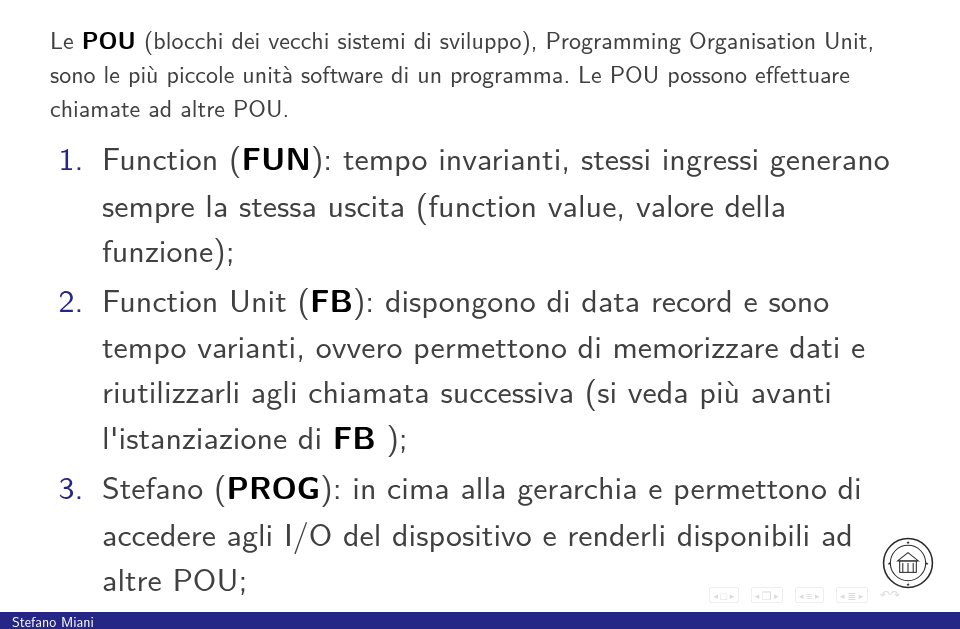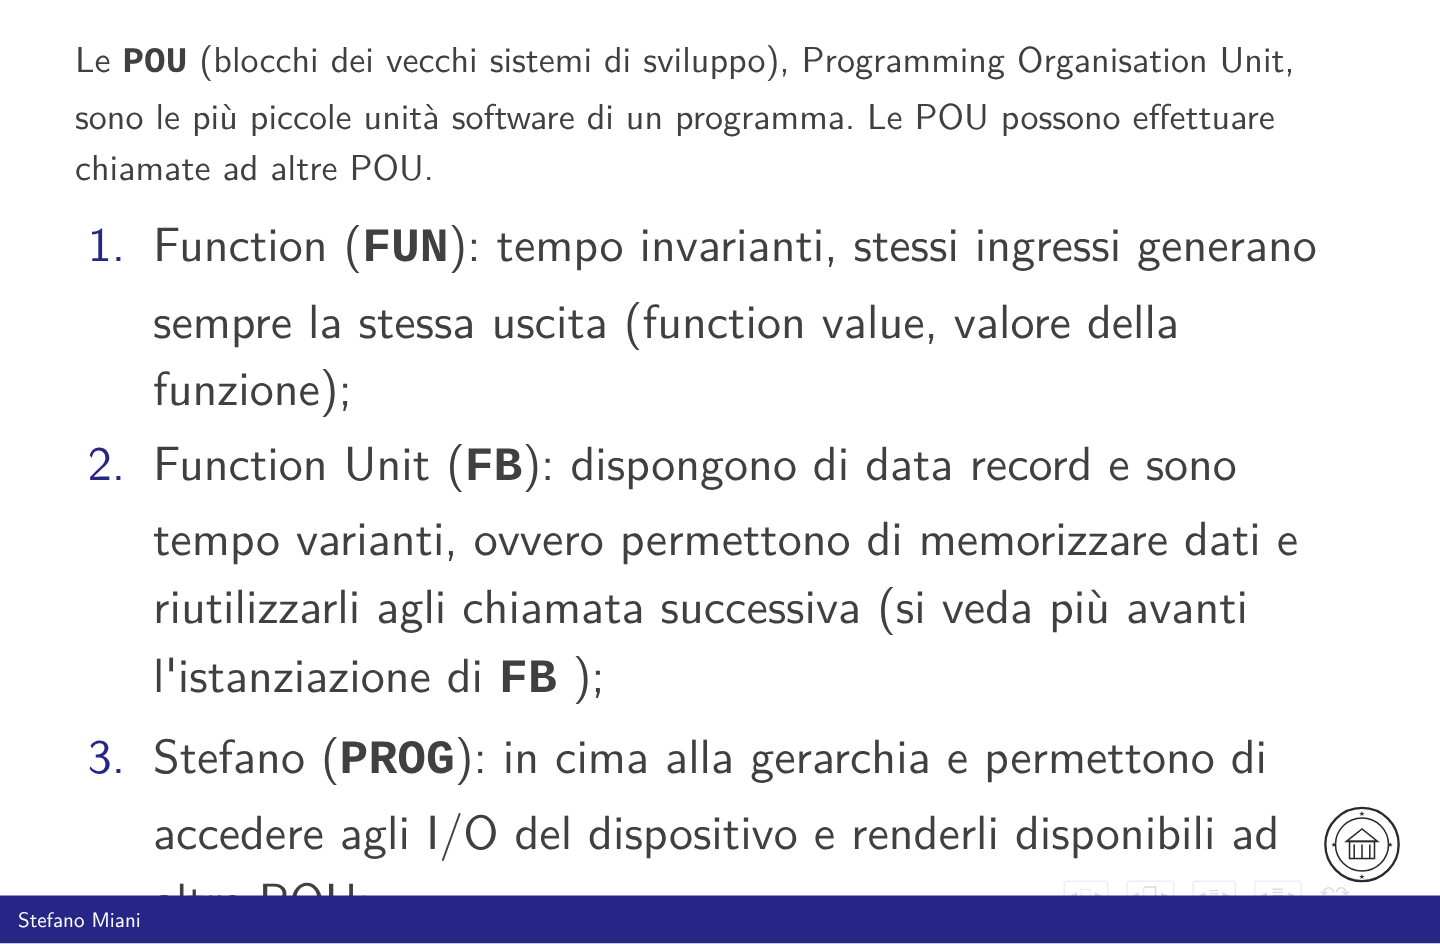--- a/index.html
+++ b/index.html
@@ -18,21 +18,21 @@
     width: 960px;
     height: 629px;
     position: relative;
     padding: 22px 50px 0 50px;
   }
   .intro {
     font-size: 24px;
     line-height: 1.42;
     margin: 0 0 10px 0;
   }
-  .b-struct { color: #404040; font-weight: 700; font-family: Liberation Mono, monospace; }
+  .b-struct { color: #000000; font-weight: 700; }
   ol.num {
     list-style-type: decimal;
     margin: 10px 0 0 0;
     padding-left: 44px;
     font-size: 32px;
   }
   ol.num > li {
     line-height: 1.42;
     margin-bottom: 4px;
     padding-left: 8px;
@@ -41,21 +41,21 @@
     color: #262686;
     font-weight: 400;
   }
 
   
   .footline {
     position: absolute;
     left: 0;
     bottom: 0;
     width: 100%;
-    height: 32px;
+    height: 17px;
     background: #262686;
     color: #ffffff;
     font-size: 14px;
     display: flex;
     align-items: center;
     padding-left: 12px;
     box-sizing: border-box;
   }
 
   

